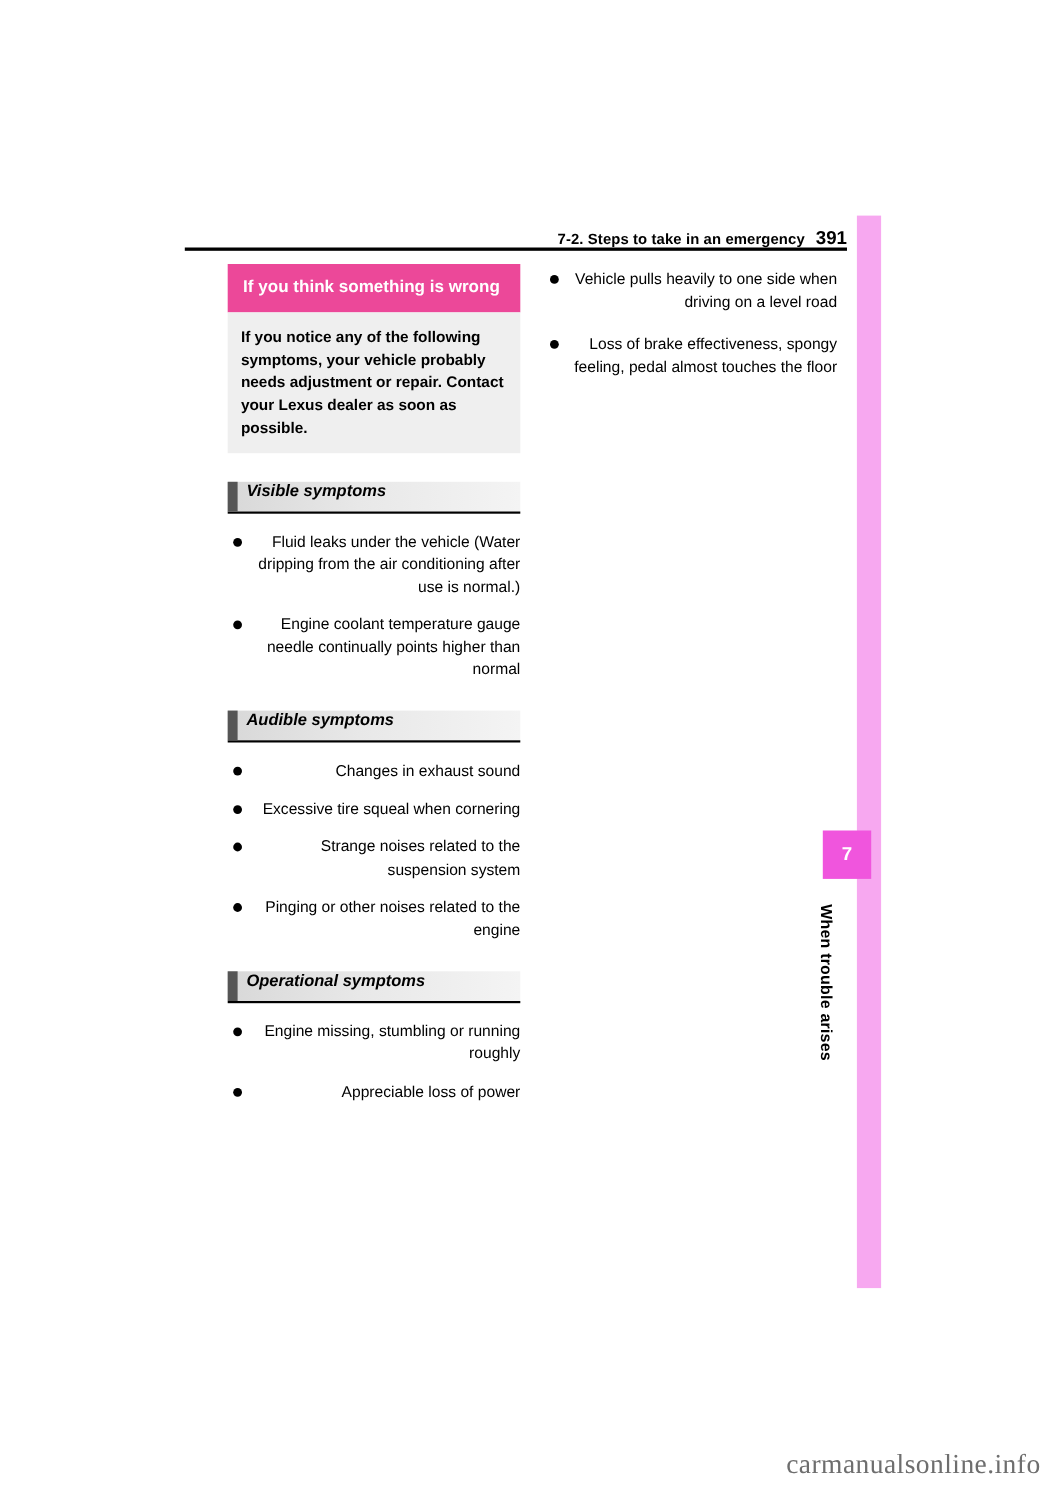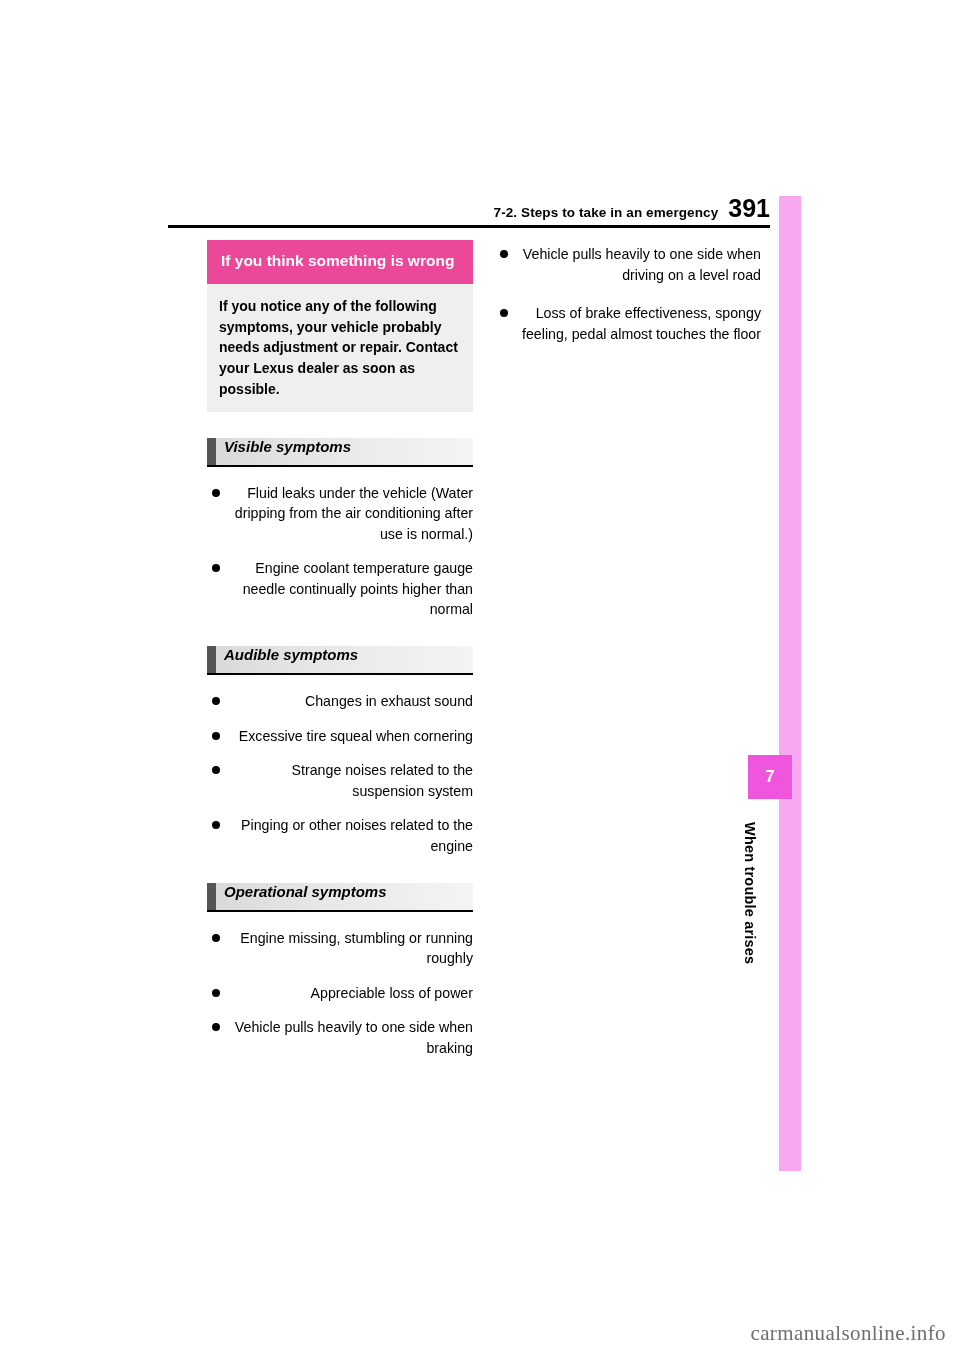--- a/index.html
+++ b/index.html
@@ -35,24 +35,25 @@
     justify-content: flex-end;
     gap: 10px;
   }
   .header-title {
     font-size: 13.5px;
     font-weight: bold;
     letter-spacing: .1px;
     color: #000;
   }
   .header-page-num {
-    font-size: 25px;
+    font-size: 17px;
     font-weight: bold;
     line-height: 1;
     color: #000;
+    margin-top: 12px;
   }
   .header-rule {
     position: absolute;
     left: 168px;
     top: 225px;
     width: 602px;
     height: 2.5px;
     background: #000;
   }
 
@@ -204,21 +205,21 @@
   }
   .col-right ul.bullets li {
     margin-bottom: 18px;
   }
 
   
   .watermark {
     position: absolute;
     right: 14px;
     bottom: 12px;
-    font-size: 21px;
+    font-size: 25px;
     letter-spacing: .4px;
     color: #6e6e6e;
     font-family: "Liberation Serif", serif;
   }
 </style>
 </head>
 <body>
 
 <div class="page">
 
@@ -271,21 +272,20 @@
     <div class="section-head">
       <div class="bar">
         <div class="tick"></div>
         <div class="label">Operational symptoms</div>
       </div>
       <div class="underline"></div>
     </div>
     <ul class="bullets first">
       <li><span class="dot"></span><span>Engine missing, stumbling or running roughly</span></li>
       <li><span class="dot"></span><span>Appreciable loss of power</span></li>
-      <li><span class="dot"></span><span>Vehicle pulls heavily to one side when braking</span></li>
     </ul>
 
   </div>
 
   <div class="col-right">
     <ul class="bullets">
       <li><span class="dot"></span><span>Vehicle pulls heavily to one side when driving on a level road</span></li>
       <li><span class="dot"></span><span>Loss of brake effectiveness, spongy feeling, pedal almost touches the floor</span></li>
     </ul>
   </div>

